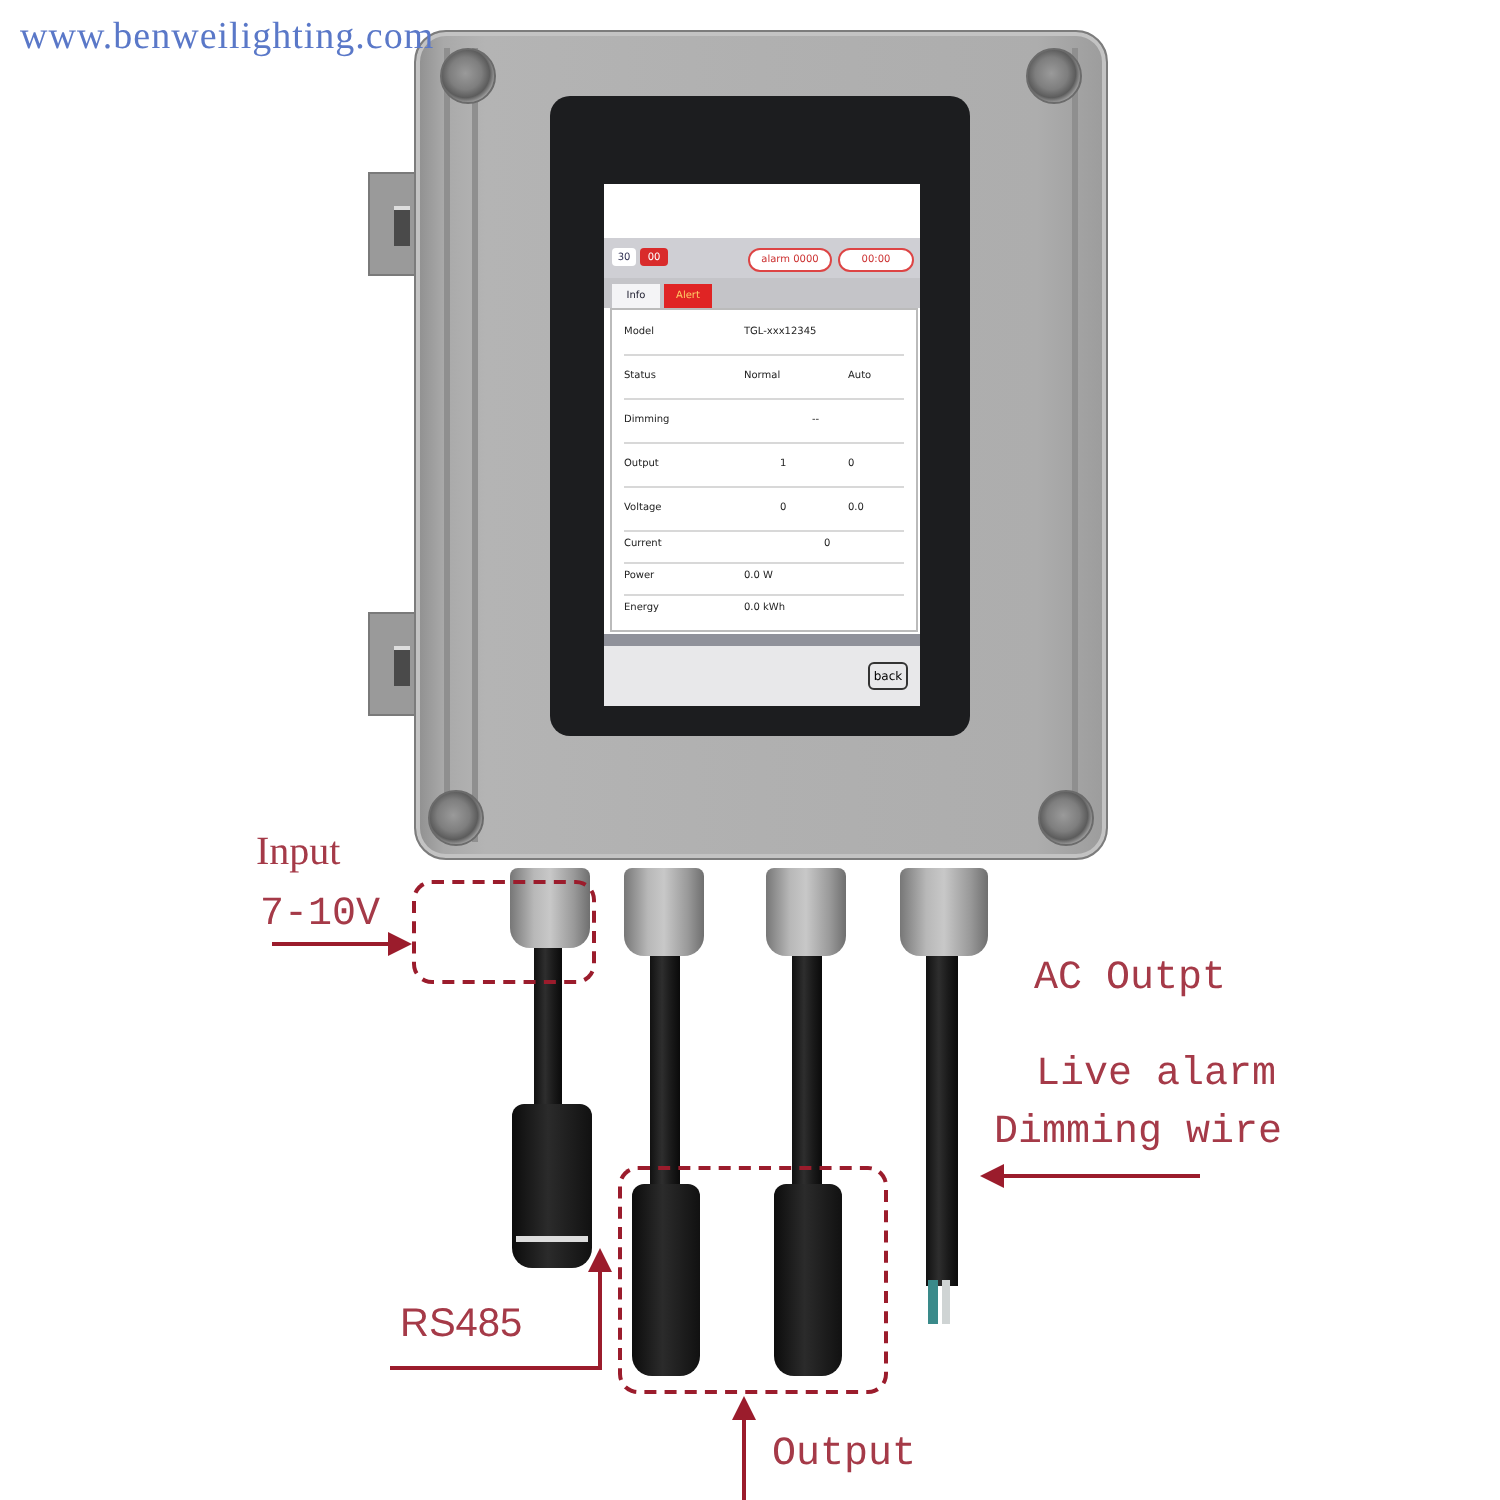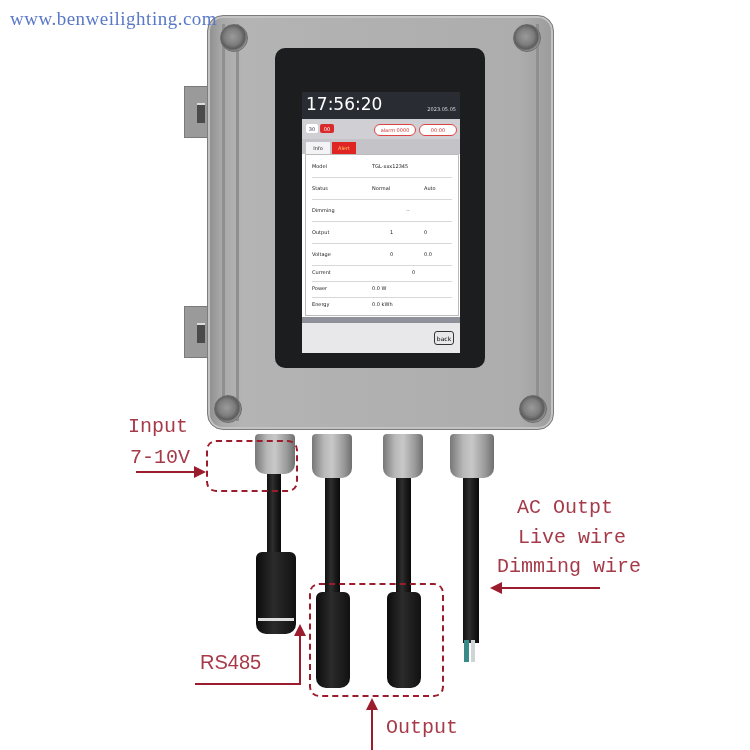--- a/index.html
+++ b/index.html
@@ -56,24 +56,20 @@
   <div class="rib" style="right:14px;"></div>
   <div class="screw" style="left:12px;top:8px;"></div>
   <div class="screw" style="right:12px;top:8px;"></div>
   <div class="screw" style="left:6px;bottom:6px;"></div>
   <div class="screw" style="right:6px;bottom:6px;"></div>
 </div>
 
 <div class="abs bezel"></div>
 
 <div class="abs screen">
-  <div class="topbar">
-    <span class="clock">17:56:20</span>
-    <span class="date">2023.05.05</span>
-  </div>
   <div class="statusbar">
     <div class="pill" style="left:4px;top:5px;width:12px;height:9px;background:#fff;color:#335;border-radius:2px;">30</div>
     <div class="pill" style="left:18px;top:5px;width:14px;height:9px;background:#d92b2b;color:#fff;border-radius:2px;">00</div>
     <div class="pill" style="left:72px;top:5px;width:40px;height:10px;background:#fff;color:#c33;border:1px solid #d44;">alarm 0000</div>
     <div class="pill" style="left:117px;top:5px;width:36px;height:10px;background:#fff;color:#c33;border:1px solid #d44;">00:00</div>
   </div>
   <div class="tabrow">
     <div class="tab" style="left:4px;width:24px;background:#f4f4f6;color:#223;">Info</div>
     <div class="tab" style="left:30px;width:24px;background:#e02424;color:#fc6;">Alert</div>
   </div>
@@ -130,28 +126,28 @@
 
 <div class="cable" style="left:325px;top:478px;width:15px;height:115px;"></div>
 <div class="connector" style="left:316px;top:592px;width:34px;height:96px;"></div>
 <div class="cable" style="left:396px;top:478px;width:15px;height:115px;"></div>
 <div class="connector" style="left:387px;top:592px;width:34px;height:96px;"></div>
 
 <div class="cable" style="left:463px;top:478px;width:16px;height:165px;"></div>
 <div class="abs" style="left:464px;top:640px;width:5px;height:22px;background:#3a8a8a;"></div>
 <div class="abs" style="left:471px;top:640px;width:4px;height:22px;background:#cfd4d4;"></div>
 
-<div class="label" style="left:128px;top:415px;">Input</div>
+<div class="label" style="left:128px;top:415px;font-family:Liberation Serif, serif;">Input</div>
 <div class="label" style="left:130px;top:446px;">7-10V</div>
 <div class="dash" style="left:206px;top:440px;width:88px;height:48px;"></div>
 <div class="line" style="left:136px;top:471px;width:60px;height:2px;"></div>
 <div class="arrow-r" style="left:194px;top:466px;"></div>
 
-<div class="label" style="left:517px;top:496px;">AC Outpt</div>
-<div class="label" style="left:518px;top:526px;">Live wire</div>
+<div class="label" style="left:517px;top:478px;">AC Outpt</div>
+<div class="label" style="left:518px;top:526px;">Live alarm</div>
 <div class="label" style="left:497px;top:555px;">Dimming wire</div>
 <div class="arrow-l" style="left:490px;top:582px;"></div>
 <div class="line" style="left:500px;top:587px;width:100px;height:2px;"></div>
 
 <div class="label" style="left:200px;top:651px;font-family:'Liberation Sans','DejaVu Sans',sans-serif;">RS485</div>
 <div class="line" style="left:195px;top:683px;width:106px;height:2px;"></div>
 <div class="line" style="left:299px;top:633px;width:2px;height:52px;"></div>
 <div class="arrow-u" style="left:294px;top:624px;"></div>
 
 <div class="dash" style="left:309px;top:583px;width:131px;height:110px;"></div>

